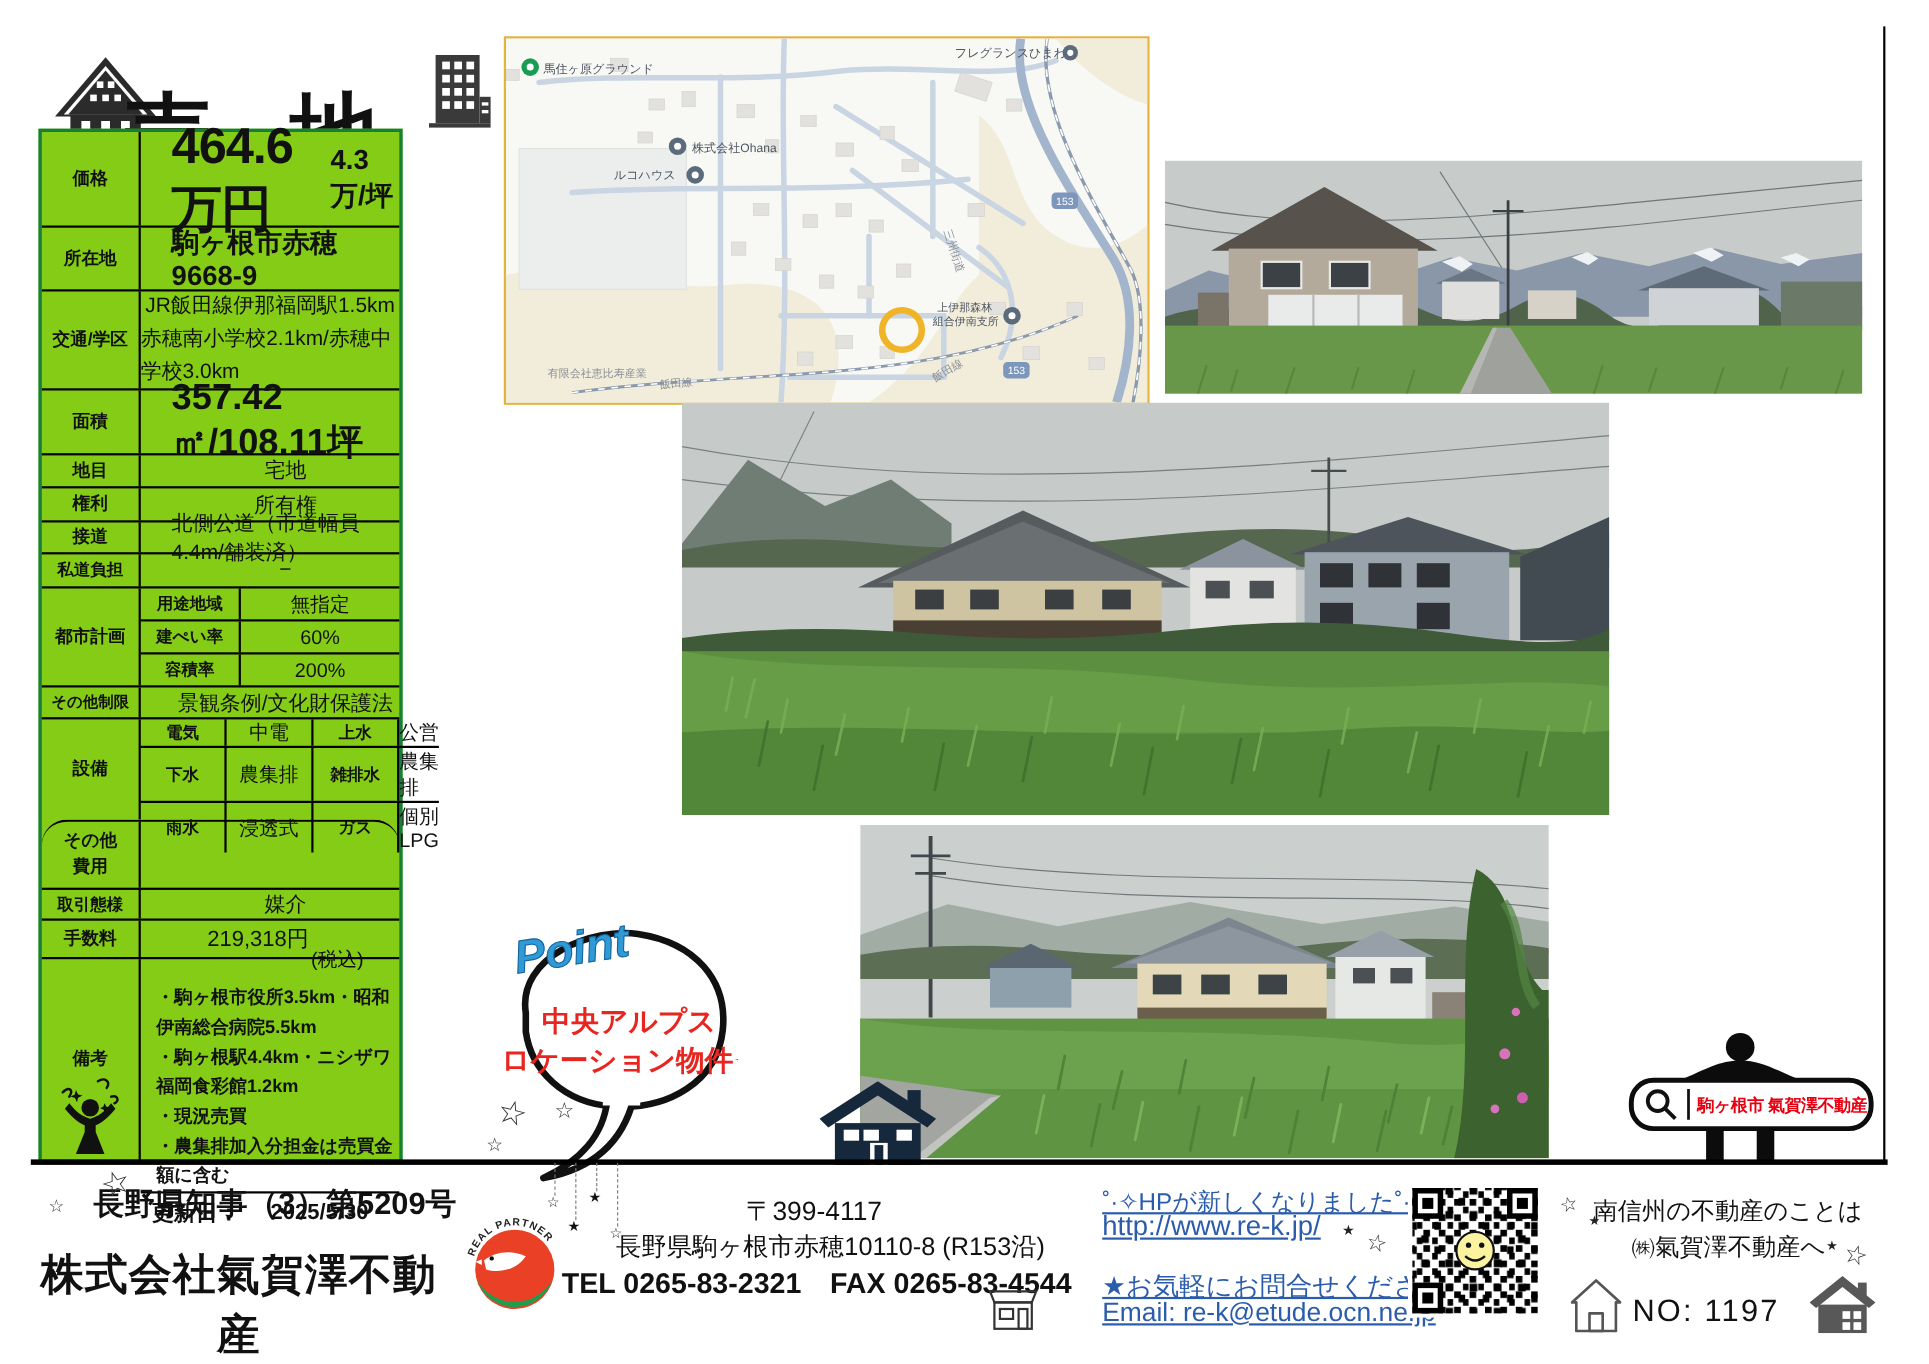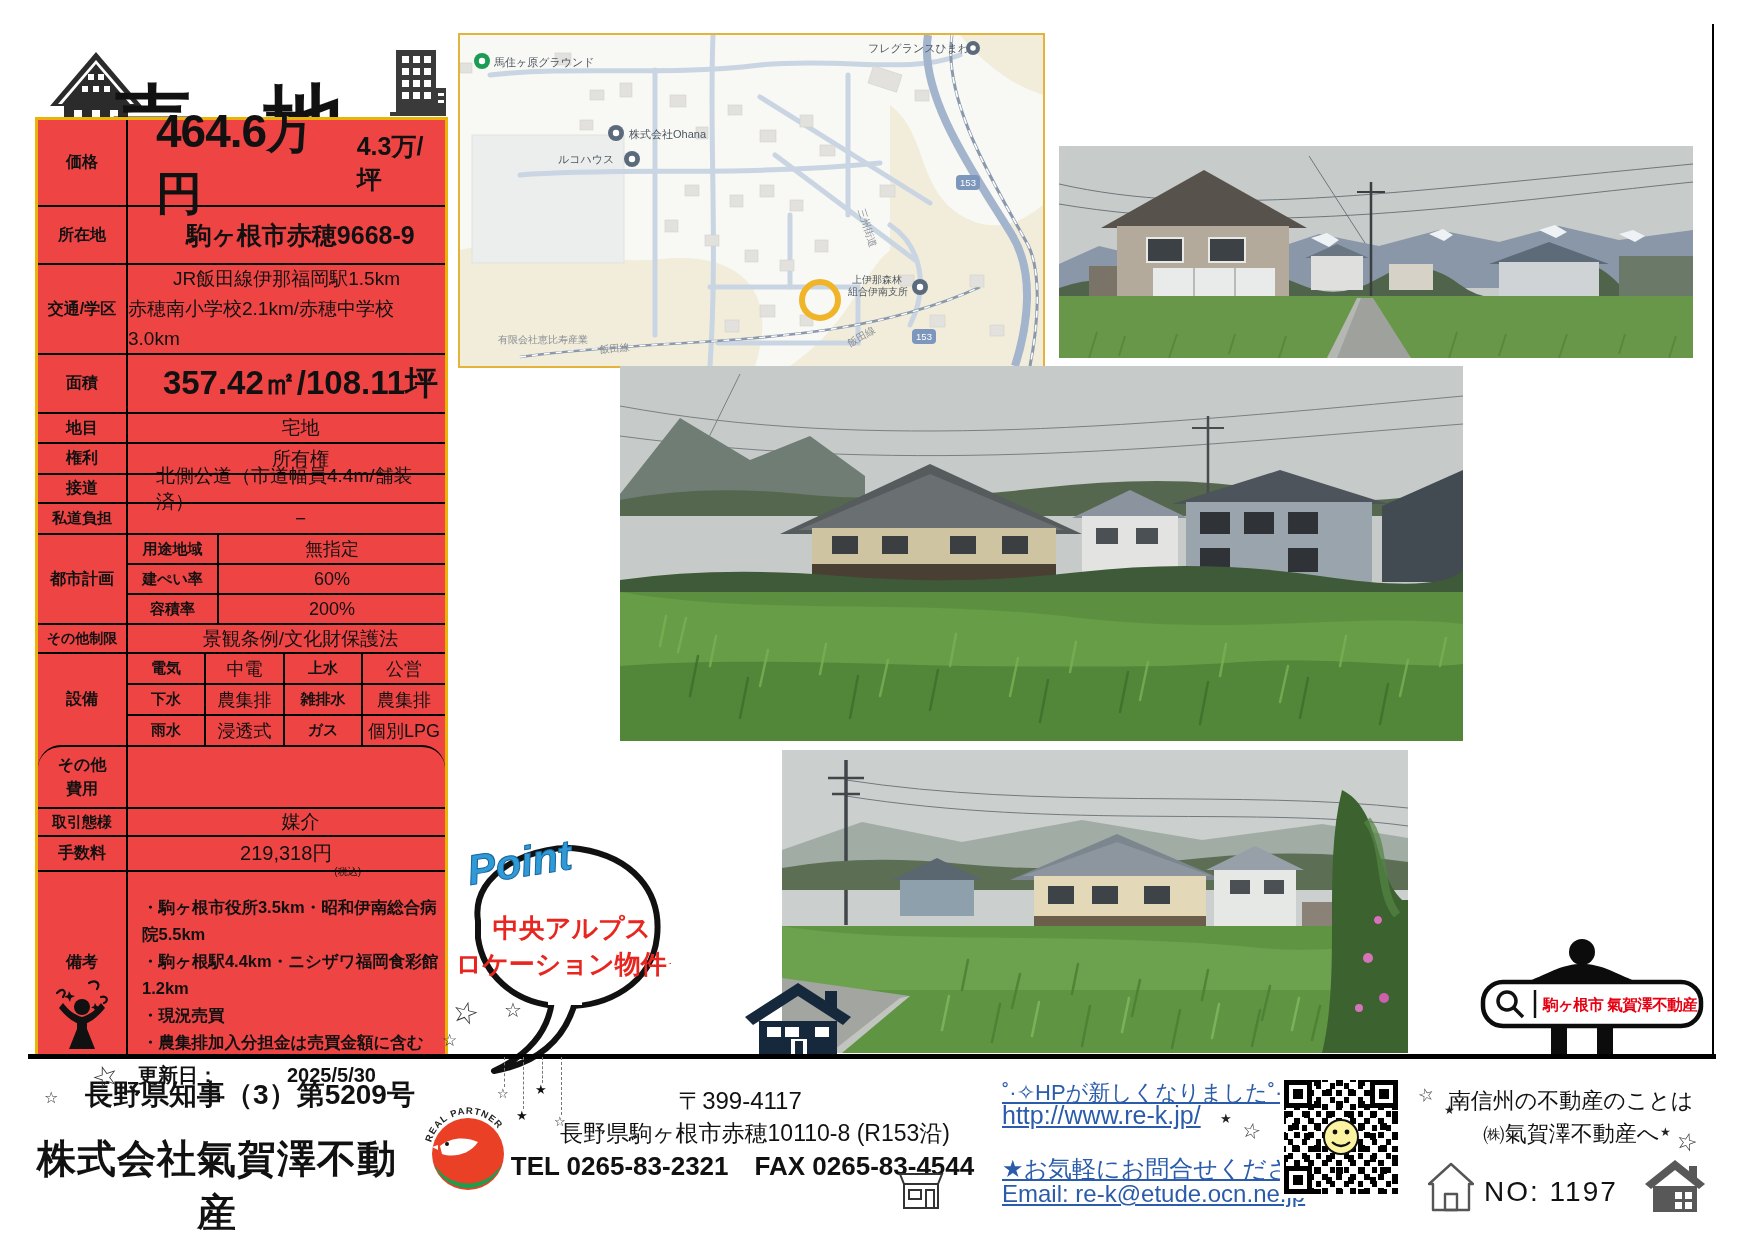--- a/index.html
+++ b/index.html
@@ -2,42 +2,42 @@
 <html><head>
 <meta charset="utf-8">
 <style>
   html,body{margin:0;padding:0;background:#fff;}
   #page{position:relative;width:1754px;height:1240px;background:#fff;overflow:hidden;
         font-family:"Liberation Sans","DejaVu Sans",sans-serif;color:#111;}
   .abs{position:absolute;}
   
   #title{position:absolute;left:112px;top:14px;font-size:82px;font-weight:900;letter-spacing:.85em;color:#111;}
   
-  #spec-table{position:absolute;left:35px;top:117px;width:413px;height:940px;border:3px solid #eab308;box-sizing:border-box;background:#ef4444;}
+  #spec-table{position:absolute;left:35px;top:117px;width:331px;height:940px;border:3px solid #15803d;box-sizing:border-box;background:#84cc16;}
   .row{display:flex;border-top:2px solid #000;box-sizing:border-box;}
   .row.first{border-top:none;}
   .cl{width:90px;border-right:2px solid #000;display:flex;align-items:center;justify-content:center;
       font-weight:700;font-size:16px;box-sizing:border-box;text-align:center;flex:none;}
   .cv{flex:1;display:flex;align-items:center;justify-content:center;font-size:19px;box-sizing:border-box;padding-left:28px;}
   .subcol{flex:1;display:flex;flex-direction:column;}
   .subrow{display:flex;flex:1;border-top:2px solid #000;box-sizing:border-box;}
   .subrow.first{border-top:none;}
   .sl{width:91px;border-right:2px solid #000;display:flex;align-items:center;justify-content:center;
       font-weight:700;font-size:15px;box-sizing:border-box;flex:none;}
   .sv{flex:1;display:flex;align-items:center;justify-content:center;font-size:18px;}
   .u1{width:78px;}.u2{width:79px;}.u3{width:78px;}
   .ucell{display:flex;align-items:center;justify-content:center;box-sizing:border-box;border-right:2px solid #000;font-size:18px;flex:none;}
   .uhead{font-weight:700;font-size:15px;}
   .ulast{flex:1;border-right:none;}
   .price-big{font-size:46px;font-weight:900;letter-spacing:-1px;}
   .price-small{font-size:25px;font-weight:700;margin-left:8px;}
   .area-big{font-size:33px;font-weight:900;}
   .loc-val{font-size:25px;font-weight:700;}
   .access-box{flex:1;display:flex;flex-direction:column;align-items:center;justify-content:center;font-size:19px;line-height:30px;}
-  .fee-suffix{font-size:10px;margin-left:2px;margin-top:36px;}
+  .fee-suffix{font-size:18px;margin-left:2px;margin-top:36px;}
   .remarks-val{flex:1;display:flex;flex-direction:column;}
   .remarks-lines{flex:1;padding:22px 0 0 14px;font-size:16.5px;font-weight:700;line-height:27px;}
   .updated{display:flex;border-top:2px solid #000;height:34px;align-items:center;font-weight:700;font-size:20px;flex:none;}
   .updated .ul{margin-left:10px;}
   .updated .uv{flex:1;text-align:center;}
   .remarks-label-cell{width:90px;border-right:2px solid #000;box-sizing:border-box;display:flex;flex-direction:column;align-items:center;flex:none;}
   
   #map{position:absolute;left:458px;top:33px;width:587px;height:335px;border:2px solid #e3b33c;box-sizing:border-box;background:#f8f8f5;}
   
   .photo{position:absolute;display:block;}

